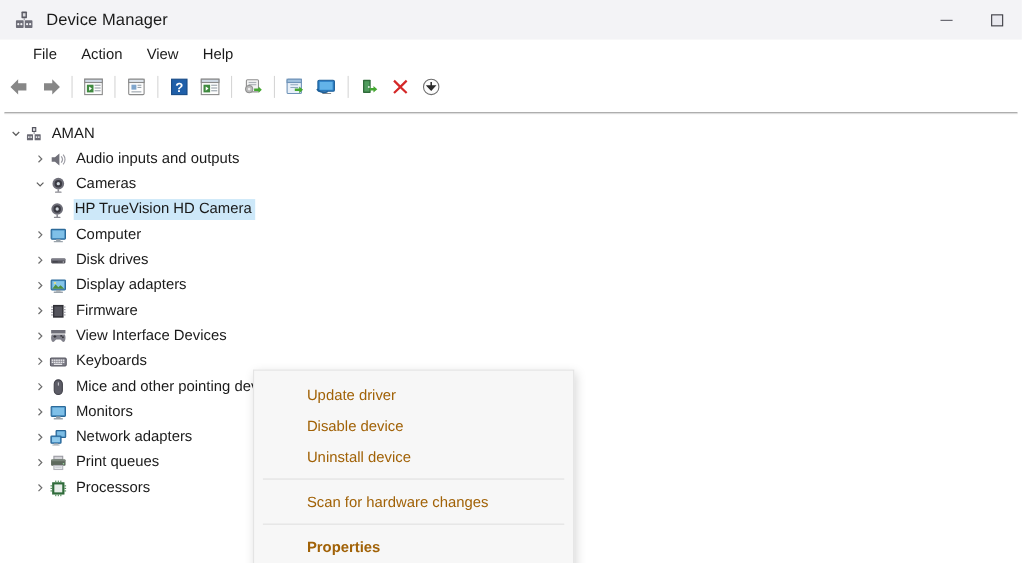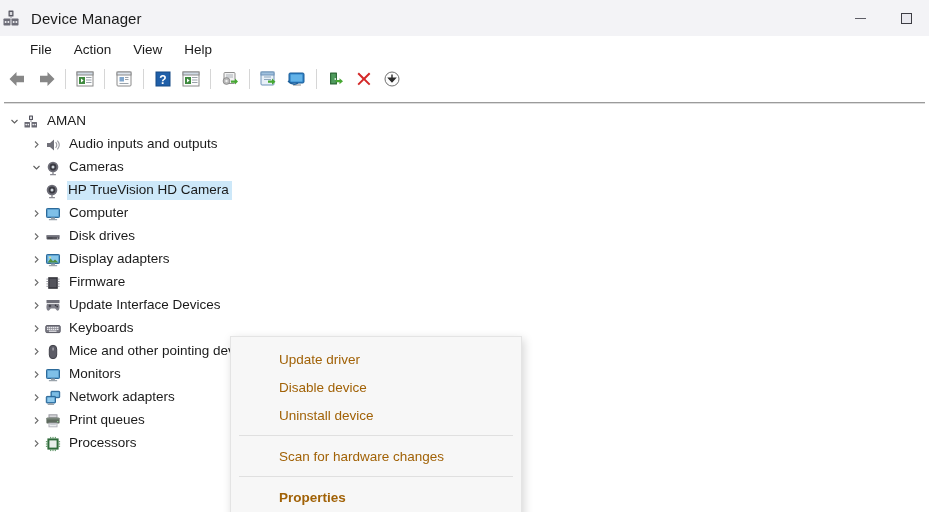--- a/index.html
+++ b/index.html
@@ -17,21 +17,21 @@
     background: #ffffff;
   }
 
   
   .titlebar {
     position: relative;
     height: 36px;
     background: #f3f3f6;
     display: flex;
     align-items: center;
-    padding-left: 1px;
+    padding-left: 12px;
   }
   .title-icon {
     width: 20px; height: 20px;
     margin-right: 10px;
     flex: 0 0 auto;
     position: relative;
   }
   .title-text {
     font-size: 15px;
     color: #1a1a1a;
@@ -499,21 +499,21 @@
       <span class="nicon">
         <svg width="16" height="16" viewBox="0 0 16 16">
           <rect x="1.5" y="2" width="13" height="3.2" fill="#6f6f79"></rect>
           <path d="M2 6 C0.9 8.6 1.4 12.8 3.4 12.8 C4.8 12.8 5.1 10.6 6.3 10.6 L9.7 10.6 C10.9 10.6 11.2 12.8 12.6 12.8 C14.6 12.8 15.1 8.6 14 6 Z" fill="#80808a"></path>
           <rect x="3.6" y="7.5" width="2.6" height="0.9" fill="#33333a"></rect>
           <rect x="4.45" y="6.65" width="0.9" height="2.6" fill="#33333a"></rect>
           <circle cx="10.6" cy="7.3" r="0.85" fill="#33333a"></circle>
           <circle cx="12.2" cy="8.6" r="0.85" fill="#33333a"></circle>
         </svg>
       </span>
-      <span class="nlabel">Update Interface Devices</span>
+      <span class="nlabel">View Interface Devices</span>
     </div>
 
 
     <div class="node depth1">
       <span class="chev">
         <svg width="9" height="9" viewBox="0 0 9 9">
             <path d="M3 1.5 L6 4.5 L3 7.5" stroke="#6d6d6d" stroke-width="1.1" fill="none"></path>
           </svg>
       </span>
       <span class="nicon">

